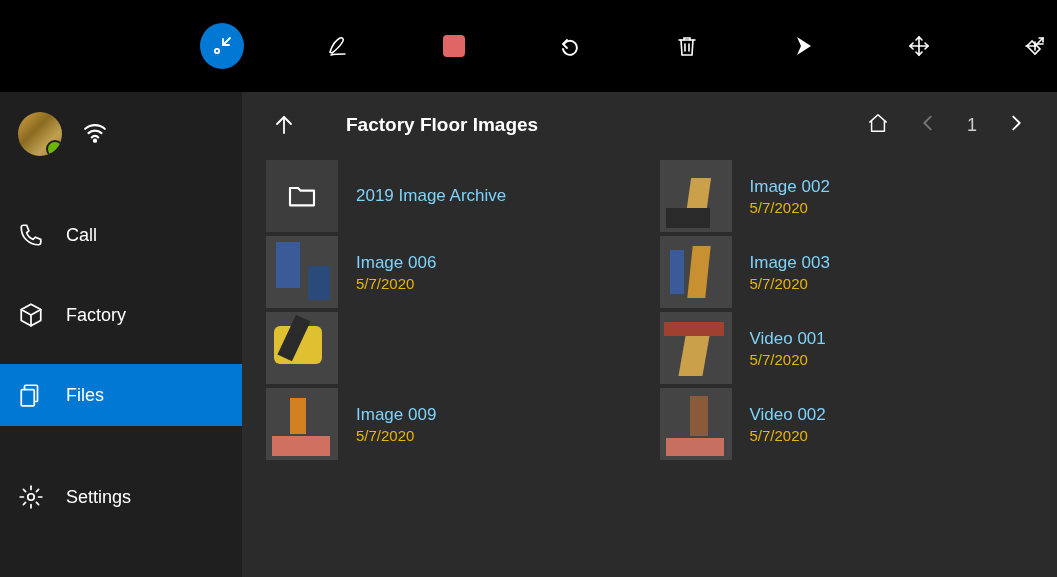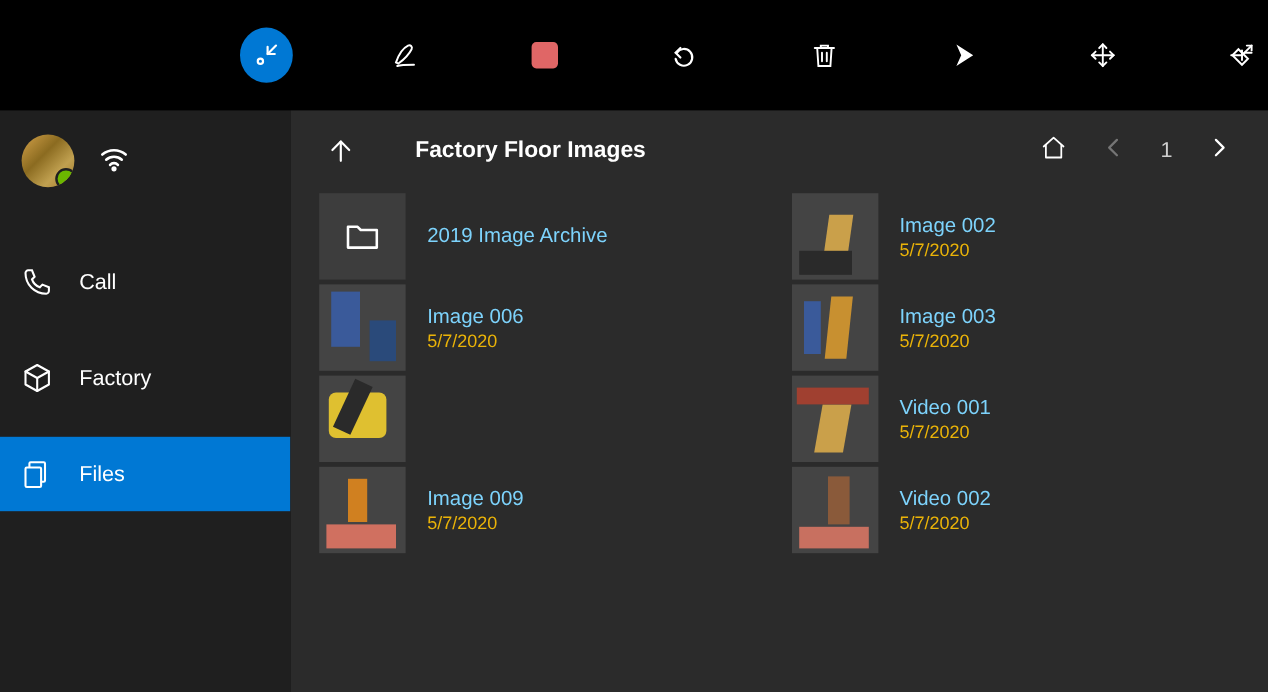--- a/index.html
+++ b/index.html
@@ -272,20 +272,34 @@
     </div>
     <div class="nav-gap"></div>
     <div class="nav-item active">
       <svg viewBox="0 0 24 24" fill="none" stroke="#fff" stroke-width="1.6" stroke-linecap="round" stroke-linejoin="round">
         <rect x="6" y="3" width="12" height="15" rx="1"></rect>
           <rect x="3" y="7" width="12" height="15" rx="1" fill="#0078d4"></rect>
       </svg>
       <span>Files</span>
     </div>
     <div class="nav-gap-big"></div>
+    <div class="nav-item">
+      <svg viewBox="0 0 24 24" fill="none" stroke="#fff" stroke-width="1.6" stroke-linecap="round">
+        <circle cx="12" cy="12" r="3"></circle>
+        <path d="M12 2 V5"></path>
+          <path d="M12 19 V22"></path>
+          <path d="M2 12 H5"></path>
+          <path d="M19 12 H22"></path>
+        <path d="M5 5 L7 7"></path>
+          <path d="M17 17 L19 19"></path>
+          <path d="M5 19 L7 17"></path>
+          <path d="M17 7 L19 5"></path>
+      </svg>
+      <span>Settings</span>
+    </div>
   </div>
 
   <div class="main">
     <div class="main-header">
       <span class="back-btn">
         <svg viewBox="0 0 24 24" fill="none" stroke="#fff" stroke-width="1.8" stroke-linecap="round" stroke-linejoin="round">
           <path d="M12 20 V4"></path>
             <path d="M5 11 L12 4 L19 11"></path>
         </svg>
       </span>

